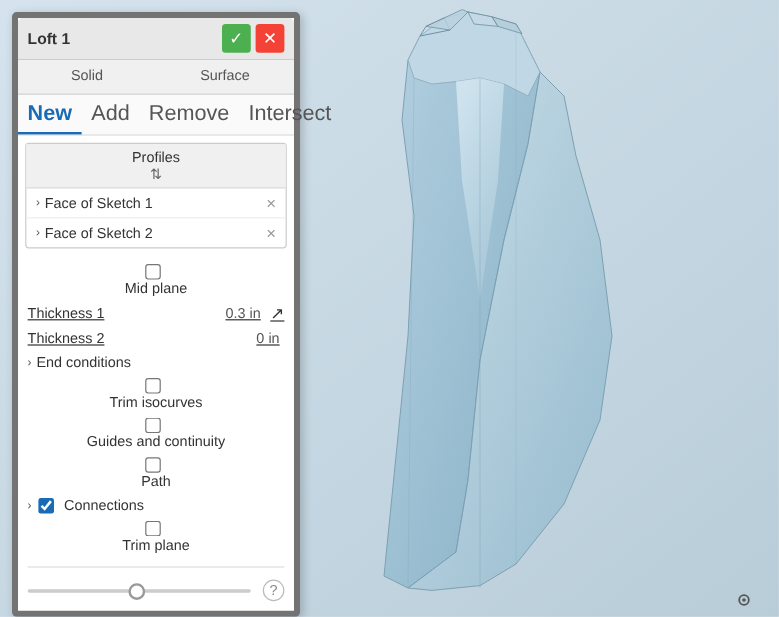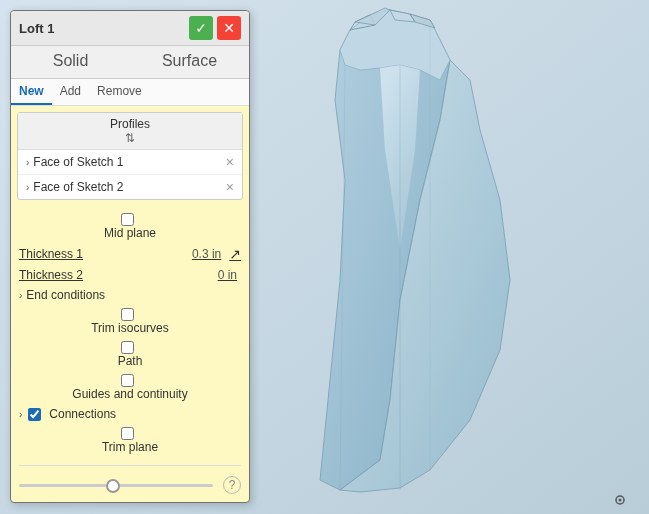--- a/index.html
+++ b/index.html
@@ -29,22 +29,22 @@
       width: 100%;
       height: 100%;
     }
 
     
     .panel {
       position: absolute;
       top: 10px;
       left: 10px;
       width: 240px;
-      background: #fef9c3;
-      border: 1px solid #737373;
+      background: #ffffff;
+      border: 5px solid #737373;
       border-radius: 4px;
       box-shadow: 2px 2px 8px rgba(0,0,0,0.2);
     }
 
     
     .title-bar {
       display: flex;
       align-items: center;
       justify-content: space-between;
       padding: 5px 8px;
@@ -92,40 +92,40 @@
     .mode-tabs {
       display: flex;
       border-bottom: 1px solid #ccc;
       background: #f0f0f0;
     }
     .mode-tab {
       flex: 1;
       text-align: center;
       padding: 6px 4px;
       cursor: pointer;
-      font-size: 16px;
+      font-size: 12px;
       color: #555;
       border-bottom: 2px solid transparent;
     }
     .mode-tab.active {
       color: #1a6bb5;
       border-bottom: 2px solid #1a6bb5;
       font-weight: 600;
     }
 
     
     .sub-tabs {
       display: flex;
       border-bottom: 1px solid #ddd;
       background: #fafafa;
     }
     .sub-tab {
       padding: 5px 8px;
       cursor: pointer;
-      font-size: 12px;
+      font-size: 18px;
       color: #555;
       border-bottom: 2px solid transparent;
     }
     .sub-tab.active {
       color: #1a6bb5;
       border-bottom: 2px solid #1a6bb5;
       font-weight: 600;
     }
 
     
@@ -337,20 +337,21 @@
 
   <div class="mode-tabs">
     <div class="mode-tab">Solid</div>
     <div class="mode-tab">Surface</div>
   </div>
 
   <div class="sub-tabs">
     <div class="sub-tab active">New</div>
     <div class="sub-tab">Add</div>
     <div class="sub-tab">Remove</div>
+    <div class="sub-tab">Intersect</div>
   </div>
 
   <div class="profiles-section">
     <div class="profiles-header">
       <span>Profiles</span>
       <span class="profiles-sort-icon">⇅</span>
     </div>
     <div class="profile-item">
       <div class="profile-item-left">
         <span class="chevron">›</span>
@@ -392,26 +393,26 @@
       <span>End conditions</span>
     </div>
 
     <div class="option-row">
       <input type="checkbox" style="">
       <span>Trim isocurves</span>
     </div>
 
     <div class="option-row">
       <input type="checkbox" style="">
-      <span>Path</span>
+      <span>Guides and continuity</span>
     </div>
 
     <div class="option-row">
       <input type="checkbox" style="">
-      <span>Guides and continuity</span>
+      <span>Path</span>
     </div>
 
     <div class="expand-row">
       <span class="expand-chevron">›</span>
       <input type="checkbox" class="connections-checkbox" checked="" style="">
       <span>Connections</span>
     </div>
 
 
     <div class="option-row">

